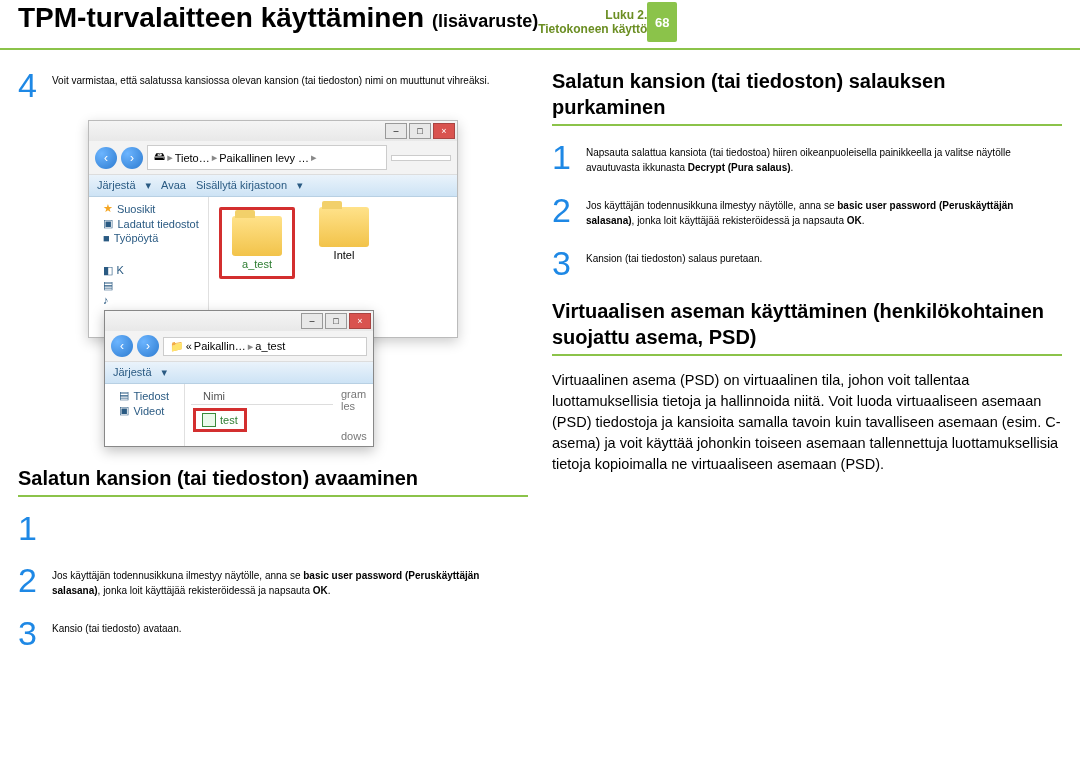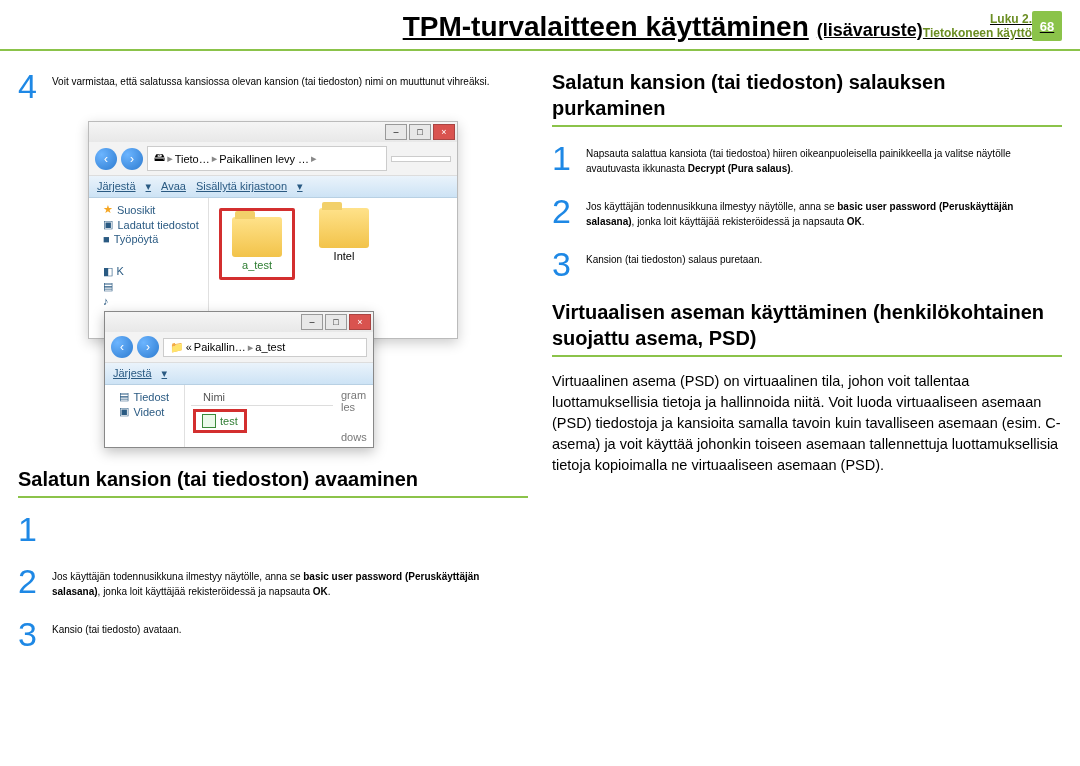--- a/index.html
+++ b/index.html
@@ -7,34 +7,33 @@
     font-family: Arial, Helvetica, sans-serif;
     width: 1080px;
     height: 766px;
     background: #fff;
     position: relative;
     color: #000;
   }
   .header {
     display: flex;
     align-items: flex-start;
-    justify-content: flex-end;
-    padding: 11px 18px 6px 18px;
+    justify-content: flex-start;
+    padding: 2px 18px 6px 18px;
     border-bottom: 2px solid #8bc34a;
-    text-decoration: underline;
   }
   .header-left { display: flex; align-items: baseline; gap: 8px; }
   .title-main { font-size: 28px; font-weight: bold; }
   .title-sub { font-size: 18px; font-weight: bold; }
   .header-right { display: flex; align-items: center; gap: 0; }
   .chapter-box { text-align: right; font-size: 12px; font-weight: bold; color: #6b8e23; line-height: 1.2; }
   .page-badge {
     background: #8bc34a;
     color: #fff;
-    width: 30px; height: 30px;
+    width: 30px; height: 40px;
     display: flex; align-items: center; justify-content: center;
     font-size: 13px; font-weight: bold;
     border-radius: 2px;
   }
   .content { display: flex; gap: 24px; padding: 18px 18px 0 18px; }
   .col { width: 50%; }
   .step { display: flex; gap: 10px; margin-bottom: 18px; }
   .step-num {
     font-size: 34px;
     font-weight: 300;
@@ -79,21 +78,20 @@
     display:flex;align-items:center;justify-content:center;color:#fff;font-size:12px;
   }
   .breadcrumb { flex:1; border:1px solid #ccc; padding:2px 6px; background:#fff; display:flex; gap:2px; align-items:center;}
   .bc-sep{color:#888;}
   .search-box { width:60px; border:1px solid #ccc; padding:2px 4px; background:#fff;}
   .win-toolbar {
     display:flex; gap:10px; padding:4px 8px;
     background: linear-gradient(#eaf3fb,#cde3f5);
     border-bottom:1px solid #b8d0e3;
     color:#2a5a82;
-    text-decoration:underline;
   }
   .win-body { display:flex; height:140px; }
   .sidebar {
     width:120px; border-right:1px solid #e0e0e0;
     padding:4px 4px;
   }
   .sb-item { display:flex; align-items:center; gap:4px; padding:1px 0 1px 10px; color:#2a5a82;}
   .sb-item.music::before{content:"♪";}
   .star{color:#f5a623;}
   .file-pane { flex:1; display:flex; gap:24px; padding:10px; align-items:flex-start;}

